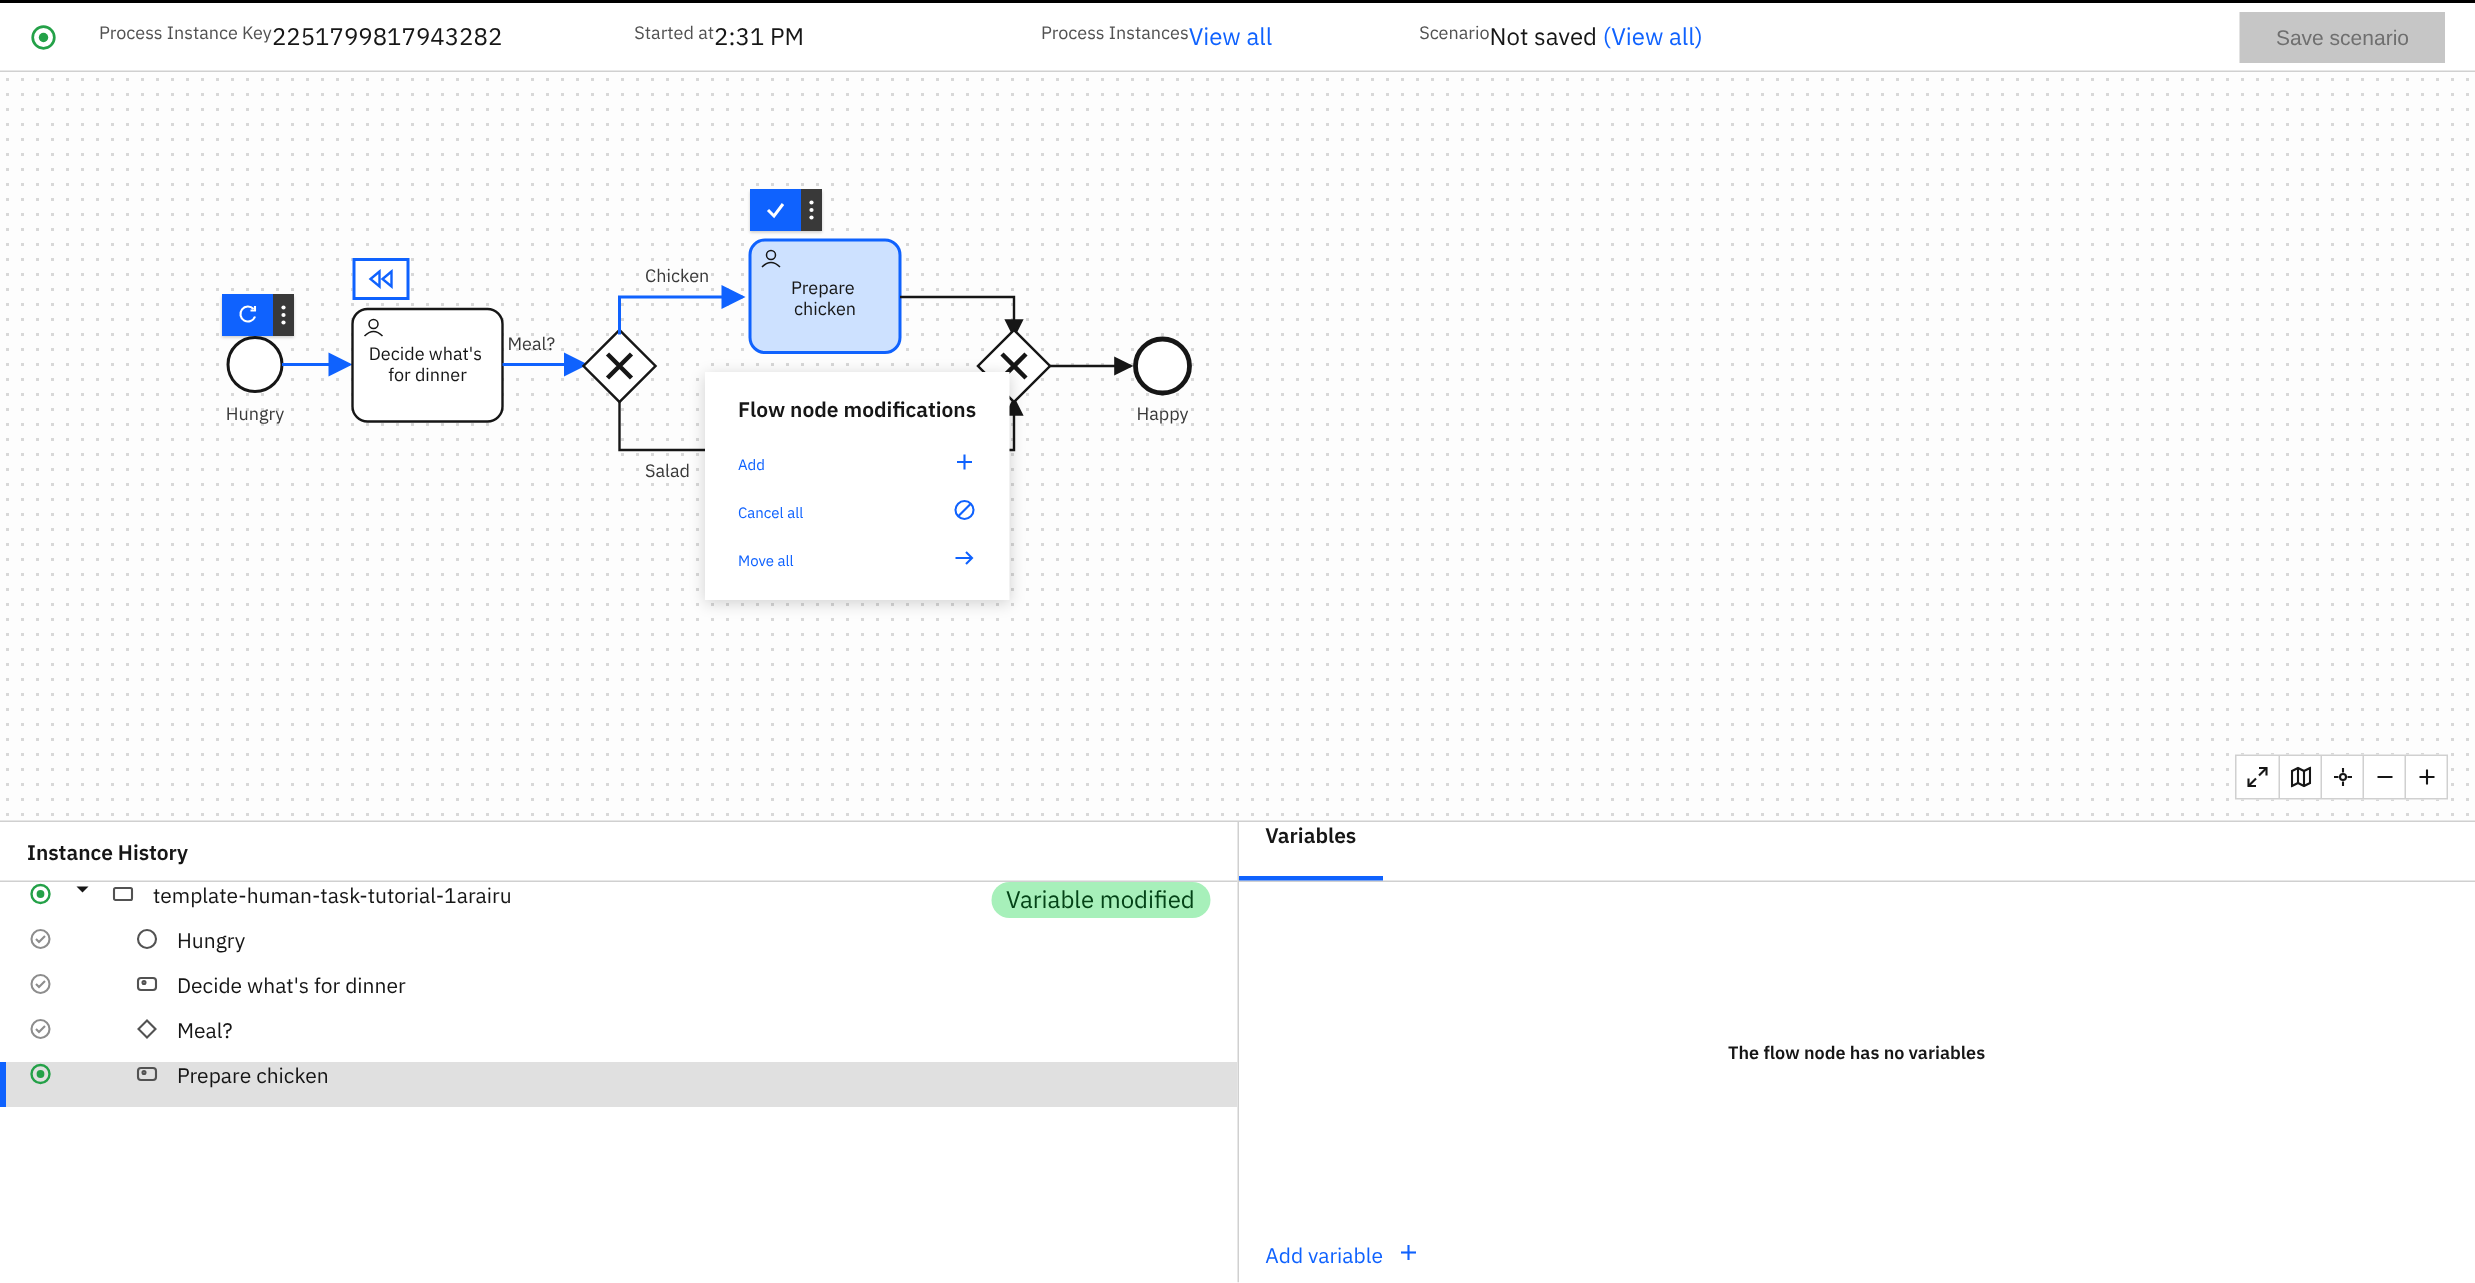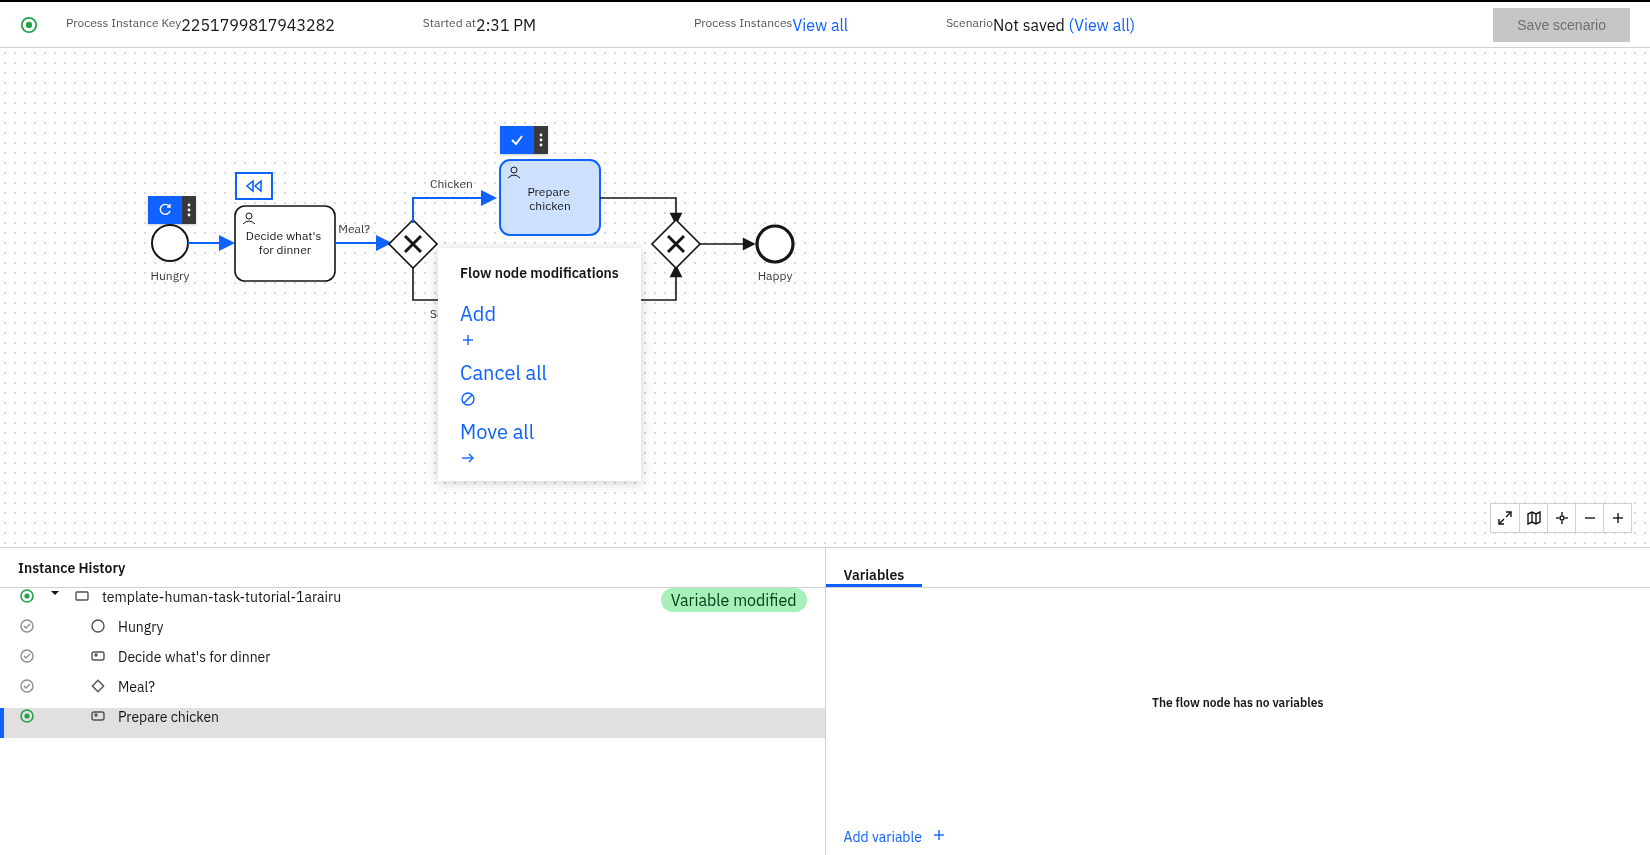--- a/index.html
+++ b/index.html
@@ -61,22 +61,22 @@
     border:2px solid var(--blue); width:38px; height:28px; justify-content:center;
     align-items:center; background:#fff; color:var(--blue); box-shadow:none;
   }
   
   .ctx-menu {
     position:absolute; background:#fff; padding:16px 22px 12px;
     box-shadow:0 2px 10px rgba(0,0,0,.18); min-width:180px;
   }
   .ctx-menu h4 { margin:0 0 10px; font-size:14px; font-weight:600; color:#161616; }
   .ctx-item {
-    display:flex; justify-content:space-between; align-items:flex-start;
-    color:var(--link); padding:8px 0; cursor:pointer; font-size:20px;flex-direction:column;
+    display:flex; justify-content:space-between; align-items:flex-end;
+    color:var(--link); padding:8px 0; cursor:pointer; font-size:10px;
   }
   .ctx-item .ic { width:16px; height:16px; }
   
   .zoom-ctl {
     position:absolute; right:18px; bottom:14px;
     display:flex; border:1px solid var(--border); background:#fff;
   }
   .zoom-ctl button {
     width:28px; height:28px; background:none; border:none;
     border-left:1px solid var(--border); display:flex;
@@ -86,21 +86,21 @@
   
   .panels { display:flex; height:307px; }
   .panel-left { flex:1; border-right:1px solid var(--border); display:flex; flex-direction:column; }
   .panel-right { flex:1; display:flex; flex-direction:column; }
   .panel-head {
     height:40px; padding:0 18px; display:flex; align-items:center;
     font-weight:600; font-size:14px; border-bottom:1px solid var(--border);
   }
   .panel-right .panel-head { padding:0; }
   .tab {
-    height:100%; padding:0 18px; display:flex; align-items:flex-end;
+    height:100%; padding:0 18px; display:flex; align-items:flex-start;
     border-bottom:3px solid var(--blue);
   }
   
   .hist-rows { flex:1; overflow:auto; }
   .hist-row {
     display:flex; align-items:flex-start; height:30px; padding:0 18px; gap:10px;
     font-size:14px; color:#161616;
   }
   .hist-row.child { padding-left:78px; }
   .hist-row.selected { background:#e0e0e0; box-shadow:inset 4px 0 0 var(--blue); }
@@ -251,21 +251,21 @@
     </div>
     <div class="more">
       <svg width="4" height="14" viewBox="0 0 4 14" fill="#fff">
         <circle cx="2" cy="2" r="1.4"></circle>
           <circle cx="2" cy="7" r="1.4"></circle>
           <circle cx="2" cy="12" r="1.4"></circle>
       </svg>
     </div>
   </div>
 
-  <div class="ctx-menu" style="left:438px; top:200px;">
+  <div class="ctx-menu" style="left:470px; top:200px;">
     <h4>Flow node modifications</h4>
     <div class="ctx-item">
       <span>Add</span>
       <span class="ic">
         <svg width="16" height="16" viewBox="0 0 16 16" class="stroke" style="color:#0f62fe">
           <line x1="8" y1="3" x2="8" y2="13"></line>
             <line x1="3" y1="8" x2="13" y2="8"></line>
         </svg>
       </span>
     </div>

